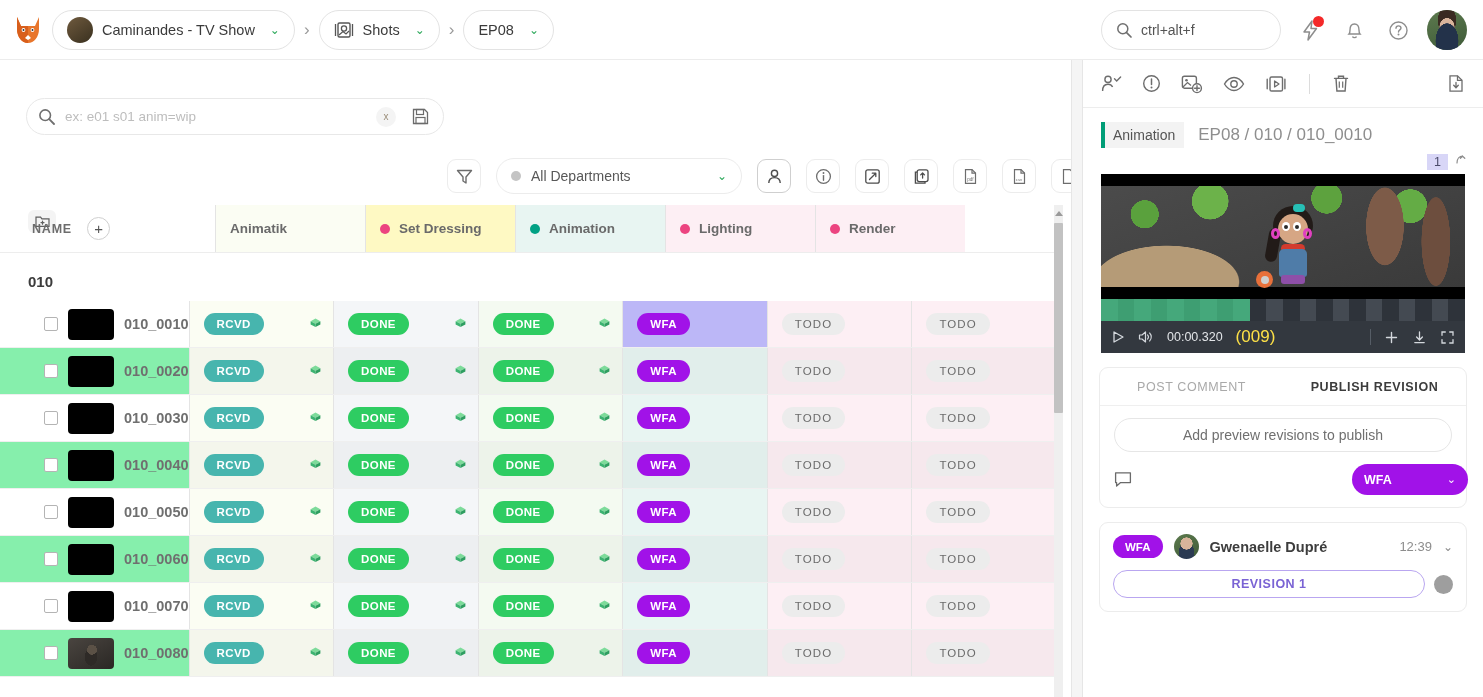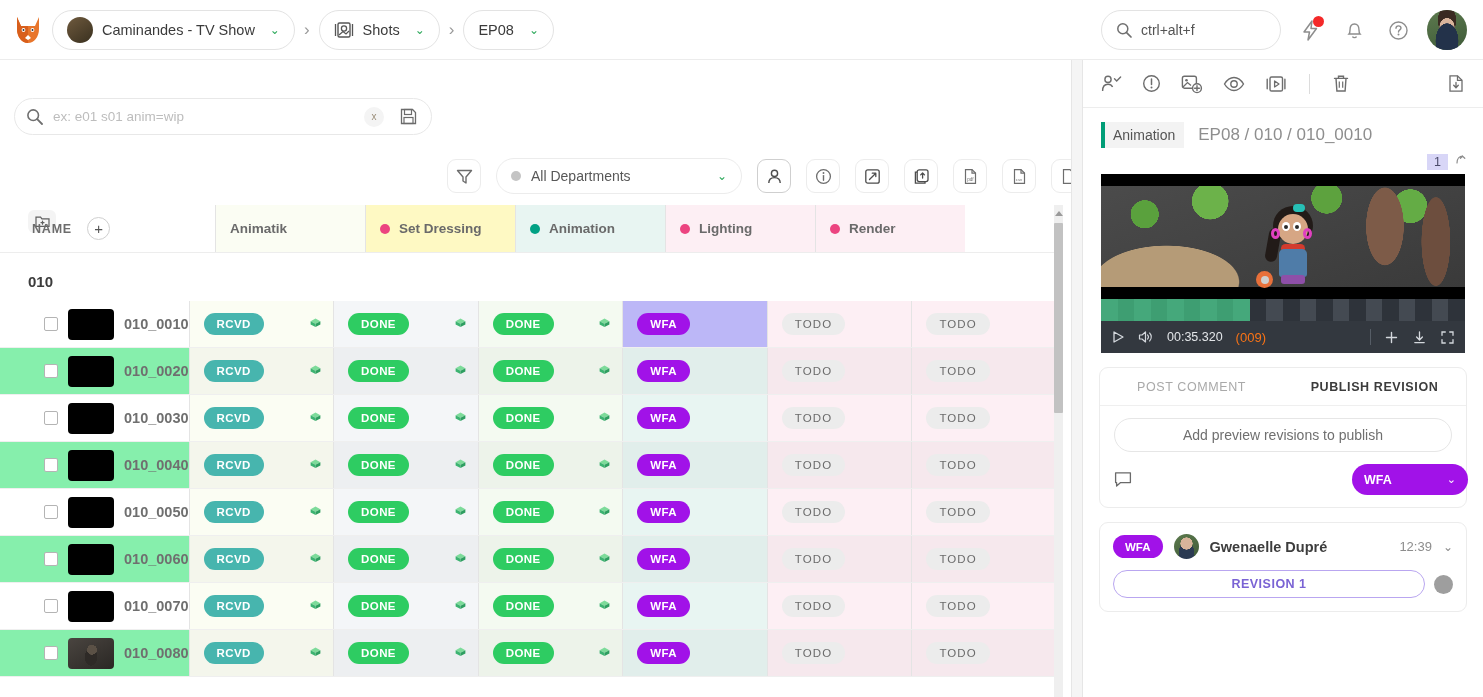--- a/index.html
+++ b/index.html
@@ -42,21 +42,21 @@
       radial-gradient(ellipse at 50% 78%, #23324a 0 40%, transparent 41%),
       radial-gradient(ellipse at 50% 42%, #d8b49b 0 26%, transparent 27%),
       radial-gradient(ellipse at 50% 26%, #3a2a21 0 32%, transparent 33%),
       linear-gradient(160deg,#5d7a4e,#3e5a38);
   }
 
   
   .main{ position:absolute; left:0; top:60px; width:1071px; height:637px; background:#fff; }
 
   .toolbar{ position:absolute; left:0; top:0; width:1071px; height:85px; }
-  .search-main{ position:absolute; left:14px; top:99px; width:418px; height:37px;
+  .search-main{ position:absolute; left:26px; top:99px; width:418px; height:37px;
                 border:1px solid #e8e8e8; border-radius:20px; background:#fff;
                 display:flex; align-items:center; padding:0 11px; top:38px; }
   .search-main .ph{ font-size:13.5px; color:#bdbdbd; margin-left:10px; flex:1; }
   .xbtn{ width:20px;height:20px;border-radius:50%; background:#f4f4f4; color:#9b8e7a;
          font-size:10px; display:flex;align-items:center;justify-content:center; cursor:pointer;}
   .savebtn{ width:24px;height:24px; margin-left:12px; display:flex;align-items:center;
             justify-content:center; color:#6b6b6b; cursor:pointer;}
   .sq-btn{ width:34px;height:34px; border:1px solid #ececec; border-radius:9px;
            background:#fff; display:flex;align-items:center;justify-content:center;
            color:#6d6d6d; cursor:pointer; flex:none; }
@@ -163,21 +163,21 @@
   .lamp{ position:absolute; left:155px; top:85px; width:17px;height:17px; border-radius:50%;
          background:#e8703a; display:flex;align-items:center;justify-content:center;}
   .lamp i{ width:8px;height:8px; border-radius:50%; background:#cfcfcf; display:block;}
 
   .filmstrip{ width:364px; height:22px; display:flex; }
   .filmstrip i{ flex:1; height:22px; display:block; }
 
   .ctrls{ width:364px; height:32px; background:#33383f; display:flex; align-items:center;
           padding:0 10px; gap:13px; color:#cfd3d8; font-size:12.5px; }
   .ctrls .tm{ font-size:12.5px; color:#e2e5e8; }
-  .ctrls .fr{ font-size:13px; color:#f97316; }
+  .ctrls .fr{ font-size:17px; color:#fde047; }
   .ctrls .spacer{ flex:1; }
   .ctrls .divd{ width:1px;height:16px; background:#565d66; }
   .ctrls .ci{ cursor:pointer; display:flex; }
 
   .pubbox{ margin:14px 16px 0 16px; width:368px; border:1px solid #ececec;
            border-radius:9px; background:#fff; }
   .pubtabs{ height:38px; display:flex; border-bottom:1px solid #efefef; }
   .pubtab{ flex:1; display:flex; align-items:center; justify-content:center;
            font-size:12.5px; letter-spacing:.6px; color:#a9a9a9; cursor:pointer;}
   .pubtab.on{ color:#3c3c3c; font-weight:bold; }
@@ -876,21 +876,21 @@
           <svg width="14" height="14" viewBox="0 0 14 14">
               <path d="M3 2 L12 7 L3 12 Z" fill="none" stroke="#d4d8dd" stroke-width="1.3" stroke-linejoin="round"></path>
             </svg>
         </span>
         <span class="ci">
           <svg width="16" height="14" viewBox="0 0 16 14">
             <path d="M1.5 5 H4 L7.5 2 V12 L4 9 H1.5 Z" fill="none" stroke="#d4d8dd" stroke-width="1.2" stroke-linejoin="round"></path>
             <path d="M9.5 4.8 C10.8 6.2 10.8 7.8 9.5 9.2 M11.6 3 C13.8 5.2 13.8 8.8 11.6 11" fill="none" stroke="#d4d8dd" stroke-width="1.1" stroke-linecap="round"></path>
           </svg>
         </span>
-        <span class="tm">00:35.320</span>
+        <span class="tm">00:00.320</span>
         <span class="fr">(009)</span>
         <span class="spacer"></span>
         <span class="divd"></span>
         <span class="ci">
           <svg width="15" height="15" viewBox="0 0 15 15">
               <path d="M7.5 2.5 V12.5 M2.5 7.5 H12.5" stroke="#d4d8dd" stroke-width="1.4" stroke-linecap="round"></path>
             </svg>
         </span>
         <span class="ci">
           <svg width="15" height="15" viewBox="0 0 15 15">

